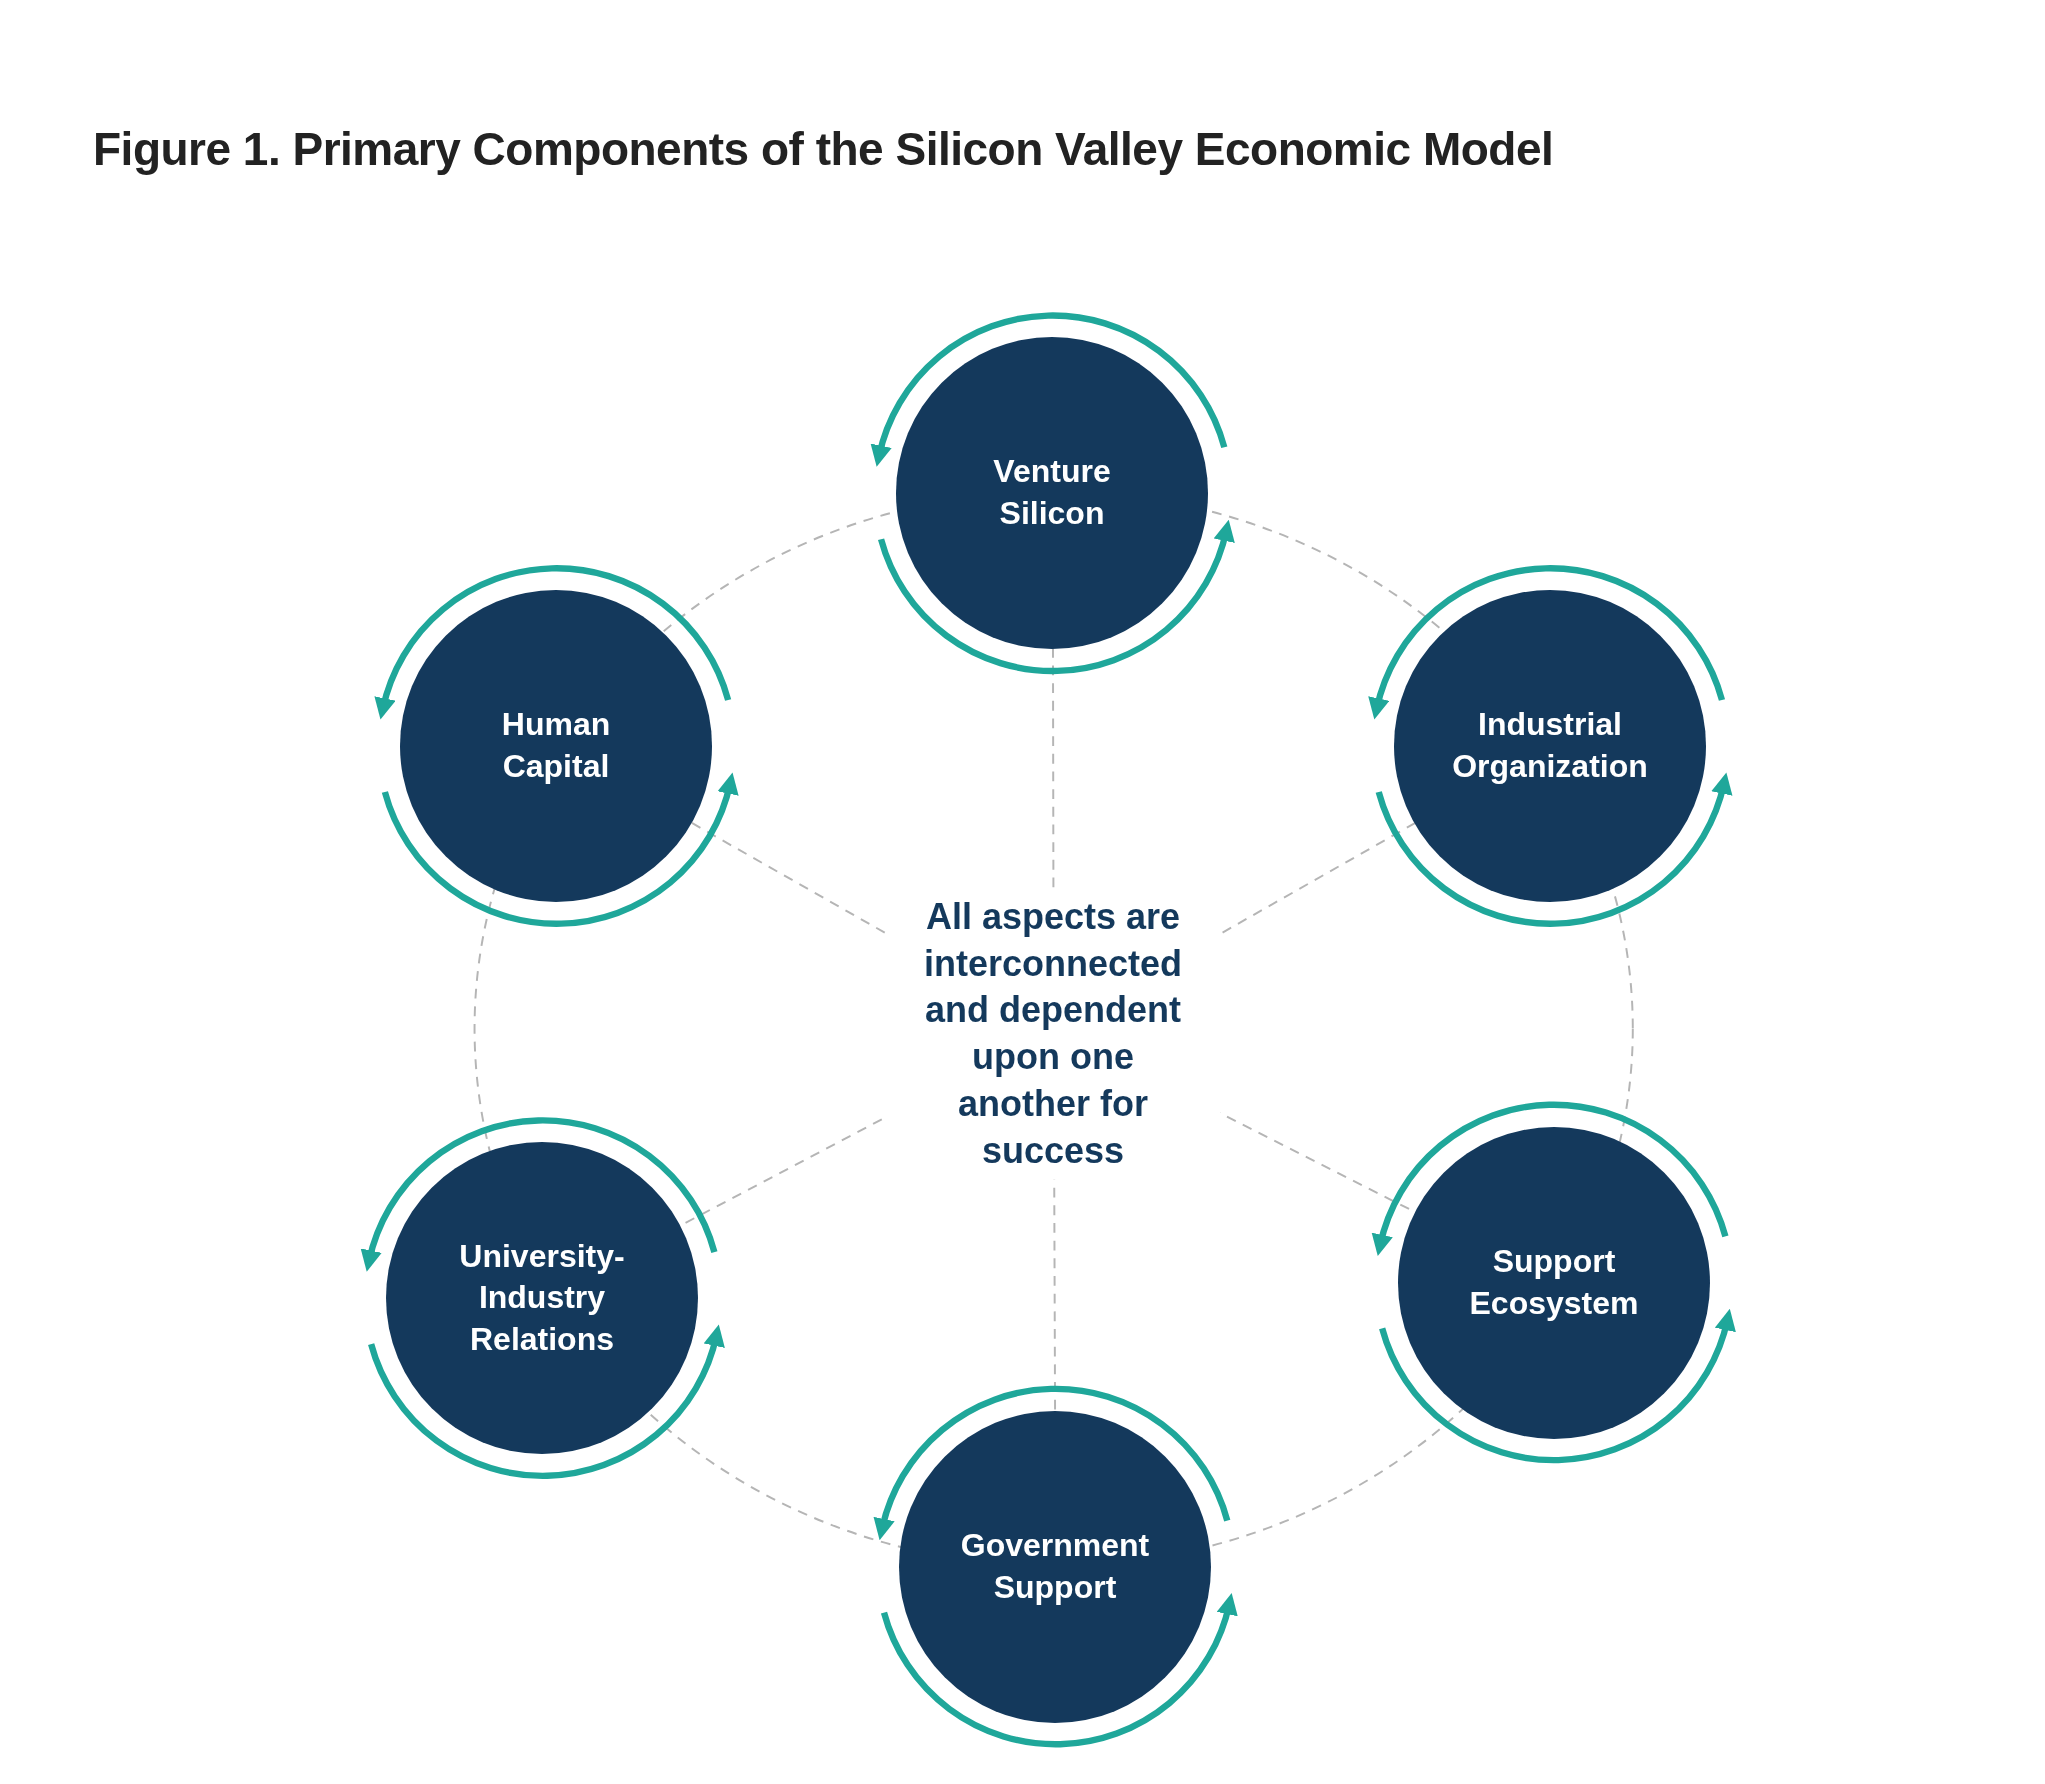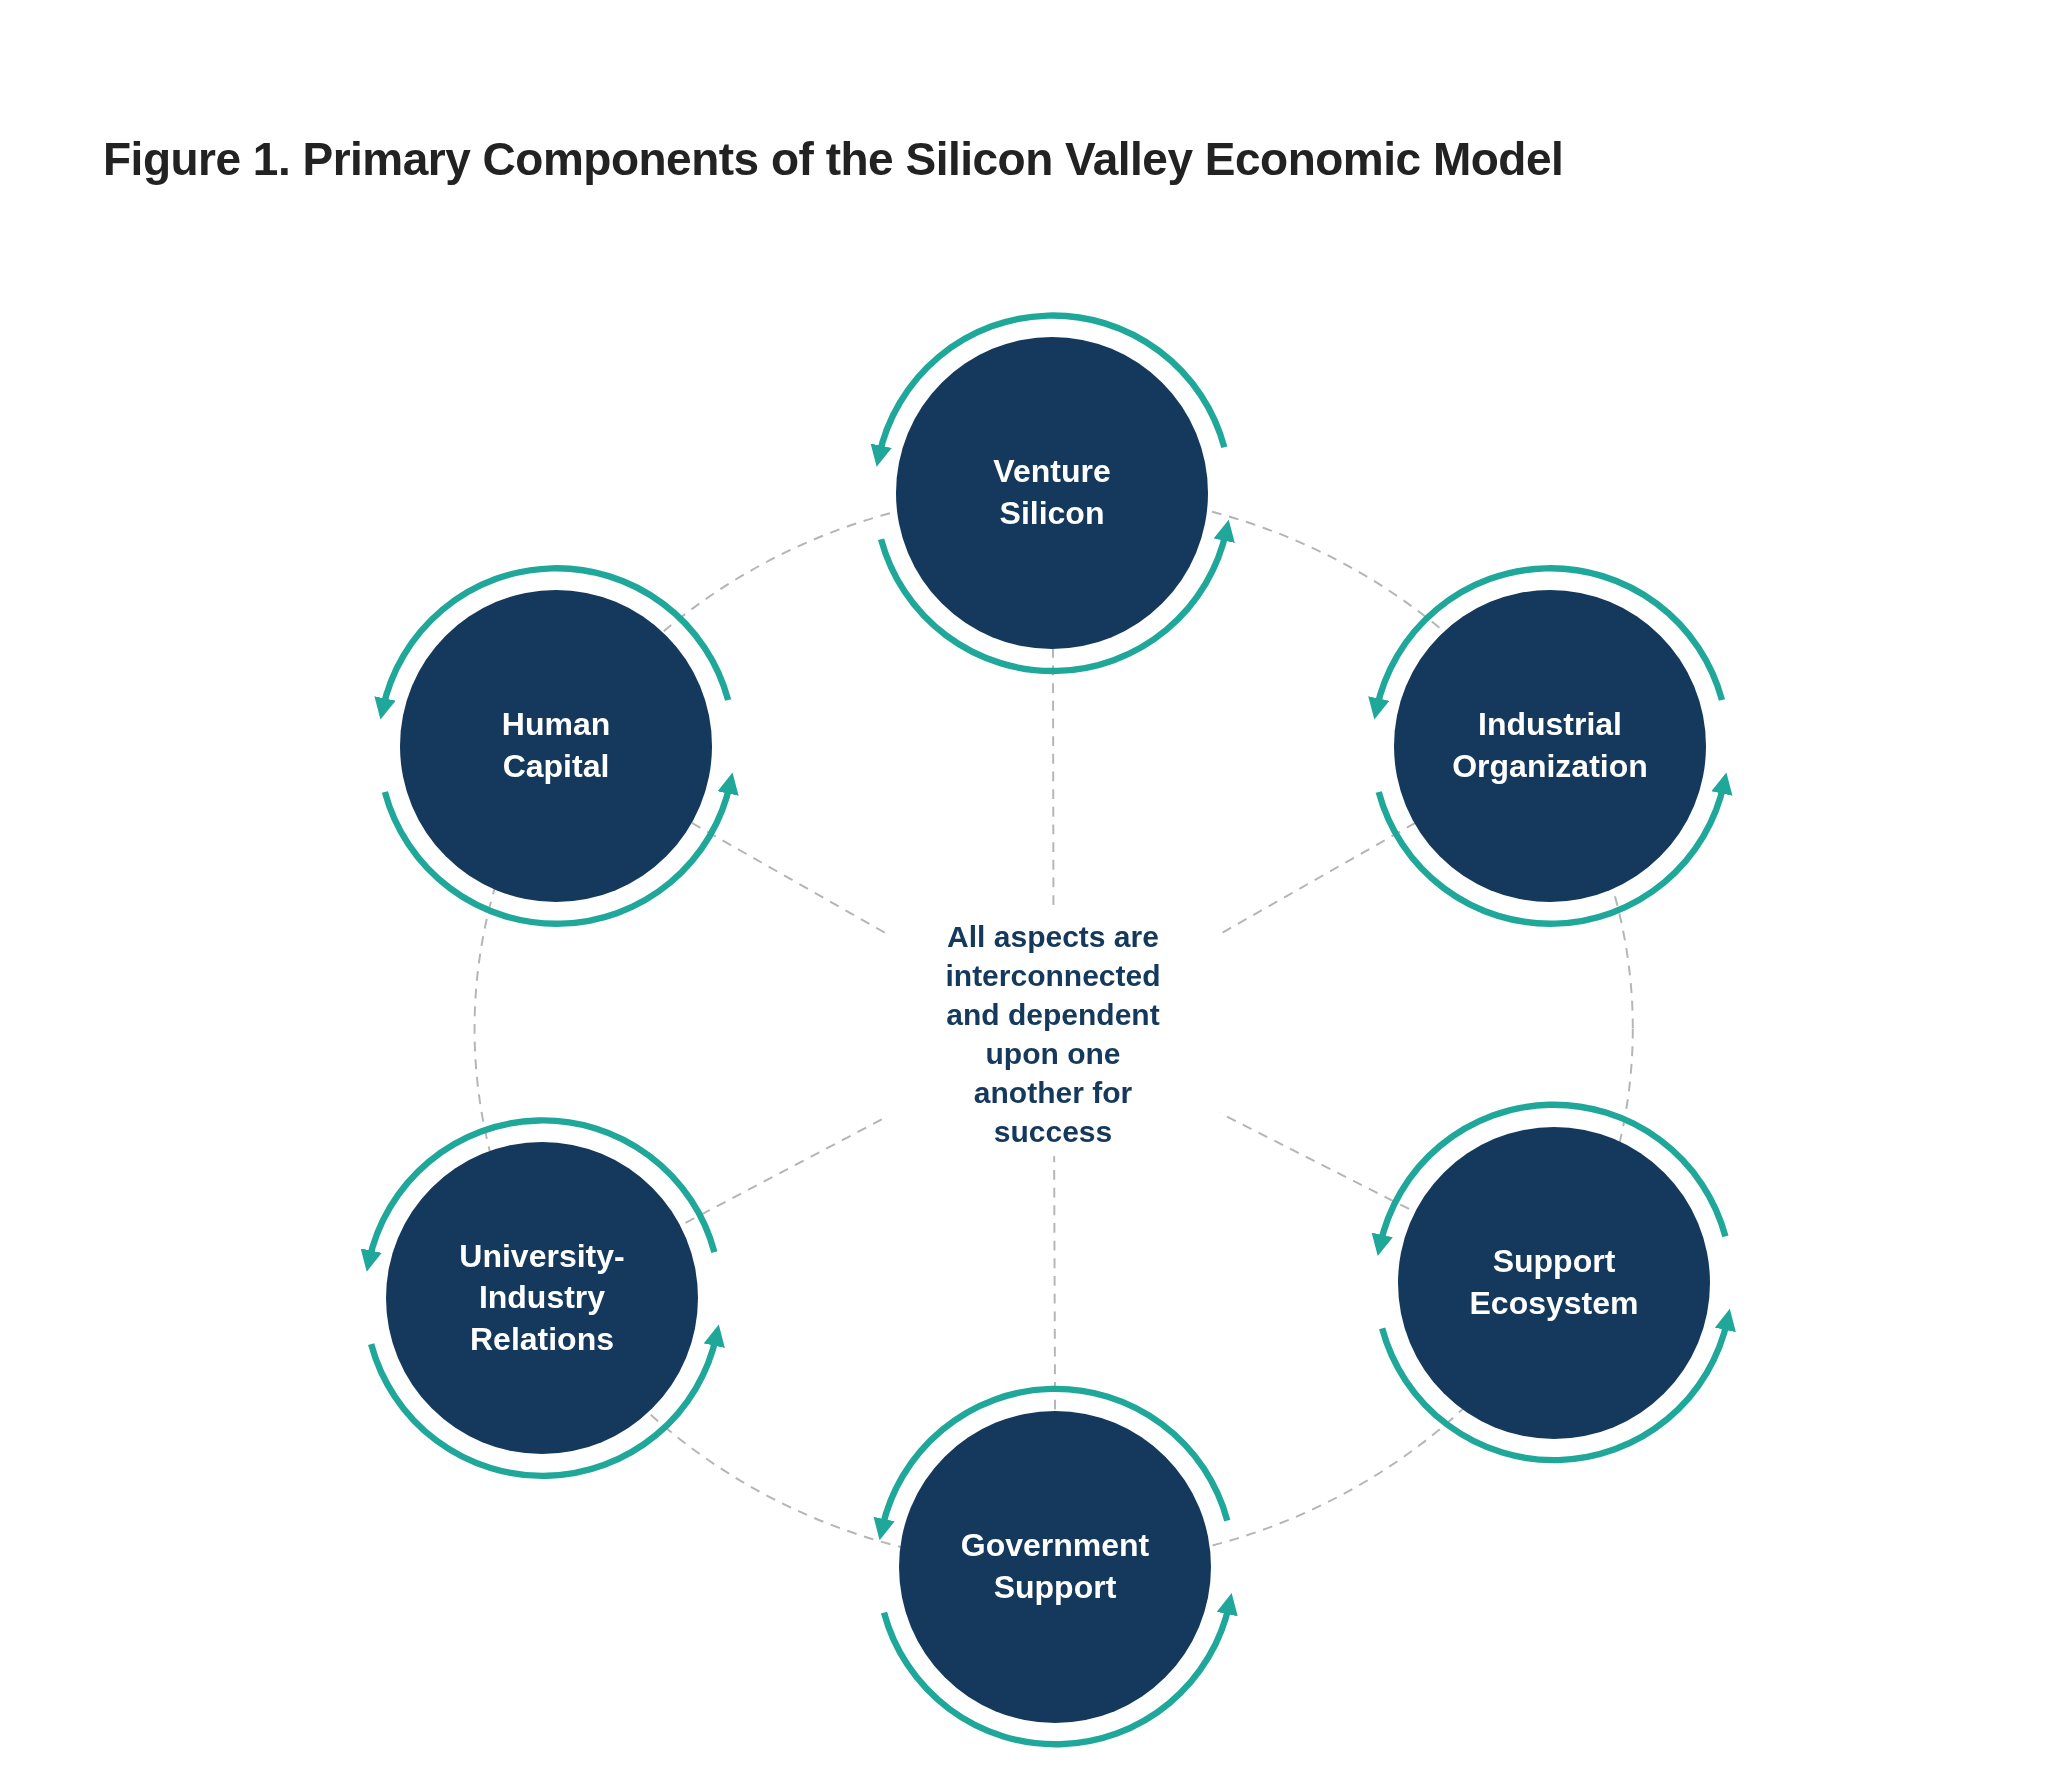--- a/index.html
+++ b/index.html
@@ -14,21 +14,21 @@
     width:2046px;
     height:1784px;
     background:#ffffff;
     overflow:hidden;
     font-family:"Liberation Sans", sans-serif;
   }
   .figure-title{
     position:absolute;
     left:93px;
     top:122px;
-    margin:10px;
+    margin:0;
     font-size:46px;
     font-weight:bold;
     letter-spacing:-0.5px;
     color:var(--title);
     white-space:nowrap;
   }
   .annotation{
     position:absolute;
     left:112px;
     top:511px;
@@ -75,21 +75,21 @@
   }
   .center-note{
     position:absolute;
     left:1053px;
     top:1034px;
     transform:translate(-50%,-50%);
     width:334px;
     padding:4.9px 0;
     background:#ffffff;
     color:var(--navy);
-    font-size:30px;
+    font-size:36px;
     font-weight:bold;
     line-height:1.3;
     text-align:center;
     white-space:pre-line;
   }
 </style>
 </head>
 <body>
 
 <div class="canvas">

